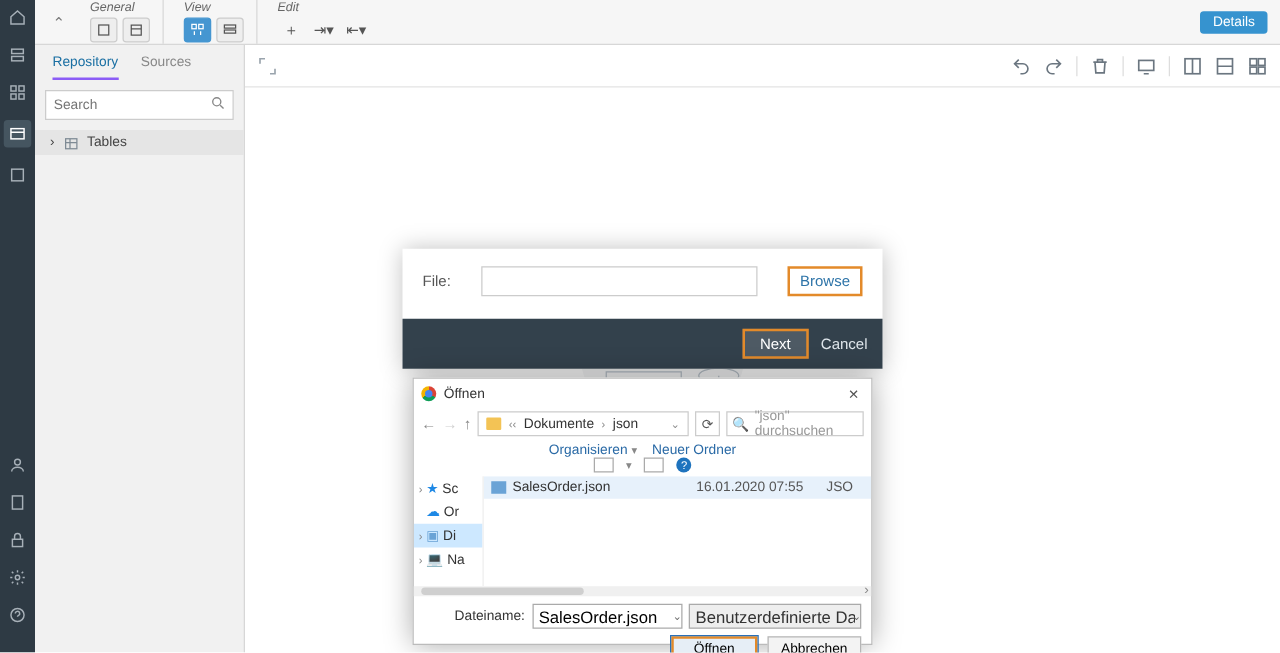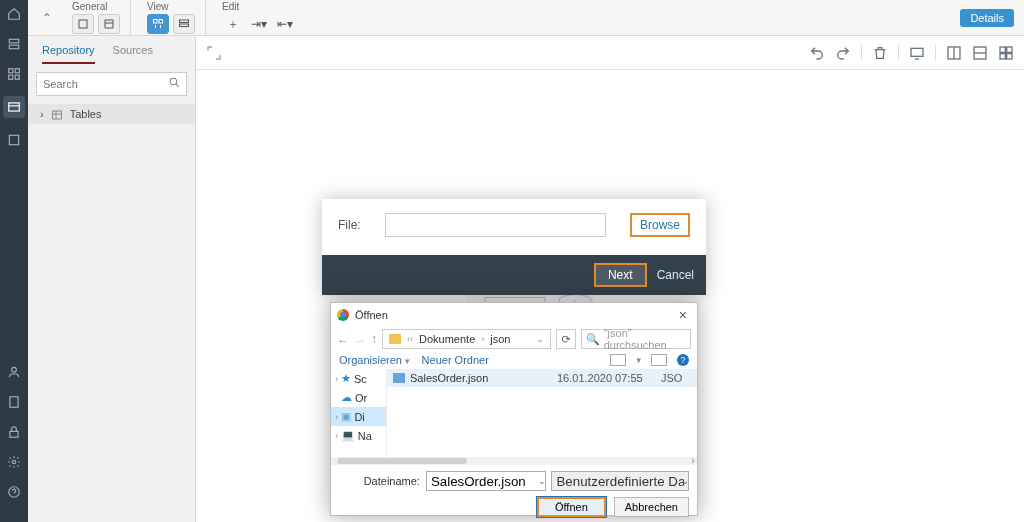--- a/index.html
+++ b/index.html
@@ -7,31 +7,31 @@
 
 
 .rail { position:absolute; left:0; top:0; width:28px; height:522px; background:#2e3a44; display:flex; flex-direction:column; align-items:center; padding-top:6px; gap:14px; }
 .rail .ic { width:16px; height:16px; color:#a7b0b8; display:flex; align-items:center; justify-content:center; }
 .rail .ic.active { color:#fff; background:#455560; width:22px; height:22px; border-radius:3px; }
 .rail .spacer { flex:1; }
 
 
 .hdr { position:absolute; left:28px; top:0; right:0; height:36px; background:#f6f6f6; border-bottom:1px solid #d7d7d7; display:flex; align-items:center; padding:0 10px; gap:6px; }
 .hdr .grp { display:flex; flex-direction:column; align-items:flex-start; border-right:1px solid #d7d7d7; padding:0 10px; height:100%; justify-content:center; gap:2px; }
-.hdr .lbl { font-size:10px; color:#666; }
+.hdr .lbl { font-size:10px; color:#666;font-style:italic; }
 .hdr .row { display:flex; gap:4px; }
 .hdr .btn { width:22px; height:20px; background:#eee; border:1px solid #ccc; border-radius:3px; display:flex; align-items:center; justify-content:center; color:#555; }
 .hdr .btn.on { background:#4596d1; border-color:#4596d1; color:#fff; }
 .details { margin-left:auto; background:#3693cf; color:#fff; padding:3px 10px; border-radius:3px; font-size:11px; }
 
 
 .side { position:absolute; left:28px; top:36px; width:168px; bottom:0; background:#f1f1f1; border-right:1px solid #d7d7d7; }
 .tabs { display:flex; gap:18px; padding:8px 14px 0 14px; font-size:11px; }
 .tab { color:#888; padding-bottom:6px; cursor:pointer; }
-.tab.sel { color:#1a6fa3; border-bottom:2px solid #7f1d1d; }
+.tab.sel { color:#1a6fa3; border-bottom:2px solid #8b5cf6; }
 .search { margin:8px; position:relative; }
 .search input { width:100%; height:24px; border:1px solid #ccc; background:#fff; padding:0 22px 0 6px; font-size:11px; color:#888; }
 .search .mag { position:absolute; right:6px; top:4px; color:#888; }
 .tree { margin-top:4px; }
 .tree .node { display:flex; align-items:center; gap:6px; padding:4px 6px 4px 12px; color:#444; font-size:11px; }
 .tree .node.sel { background:#e5e5e5; }
 .nodeic { width:14px; height:10px; color:#7e8a94; }
 
 
 .main { position:absolute; left:196px; top:36px; right:0; bottom:0; background:#fff; }
@@ -58,21 +58,21 @@
 .chrome { width:12px; height:12px; border-radius:50%; background:conic-gradient(#db4437 0 33%,#0f9d58 33% 66%,#f4b400 66% 100%); position:relative; }
 .chrome::after{content:"";position:absolute;inset:3px;border-radius:50%;background:#4285f4;}
 .dlg .x { font-size:14px; color:#555; cursor:pointer; padding:0 4px; }
 .dlg .nav { display:flex; align-items:center; gap:5px; padding:2px 6px; }
 .arrow { color:#888; font-size:12px; }
 .path { flex:1; border:1px solid #ccc; height:20px; display:flex; align-items:center; gap:6px; padding:0 6px; color:#333; }
 .folder-ic{width:12px;height:10px;background:#f3c355;border-radius:1px;}
 .caret{color:#888;font-size:9px;}
 .refresh { width:20px;height:20px;border:1px solid #ccc;display:flex;align-items:center;justify-content:center;color:#555; }
 .filter { flex:0 0 110px; height:20px; border:1px solid #ccc; display:flex; align-items:center; padding:0 4px; gap:4px; color:#999; }
-.dlg .bar { display:flex; align-items:center; justify-content:space-between; padding:3px 8px; color:#2a6aa6; }
+.dlg .bar { display:flex; align-items:center; justify-content:space-between; padding:3px 24px; color:#2a6aa6;flex-direction:column; }
 .bar .l { display:flex; gap:12px; align-items:center; }
 .bar .r { display:flex; gap:10px; align-items:center; }
 .viewbox{width:16px;height:12px;border:1px solid #aaa;}
 .help { width:12px;height:12px;border-radius:50%;background:#1e73be;color:#fff;font-size:9px;display:flex;align-items:center;justify-content:center;}
 .dlg .cols { display:flex; height:88px; }
 .dlg .treepane { width:56px; border-right:1px solid #eee; overflow:hidden; }
 .tp { display:flex; align-items:center; gap:3px; padding:3px 4px; color:#333; }
 .tp.sel{background:#cde8ff;}
 .tp .a{color:#888;font-size:9px;}
 .star{color:#1e88e5;}

